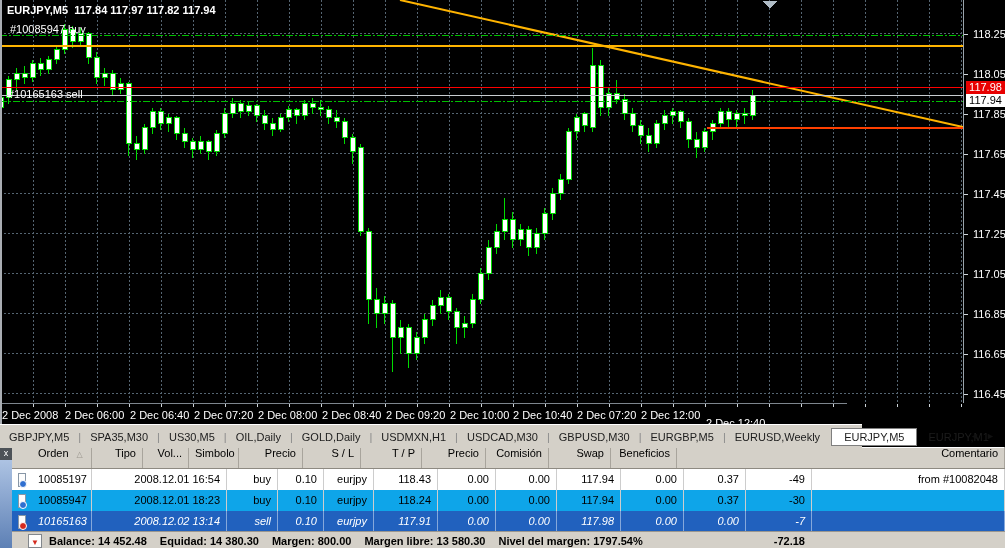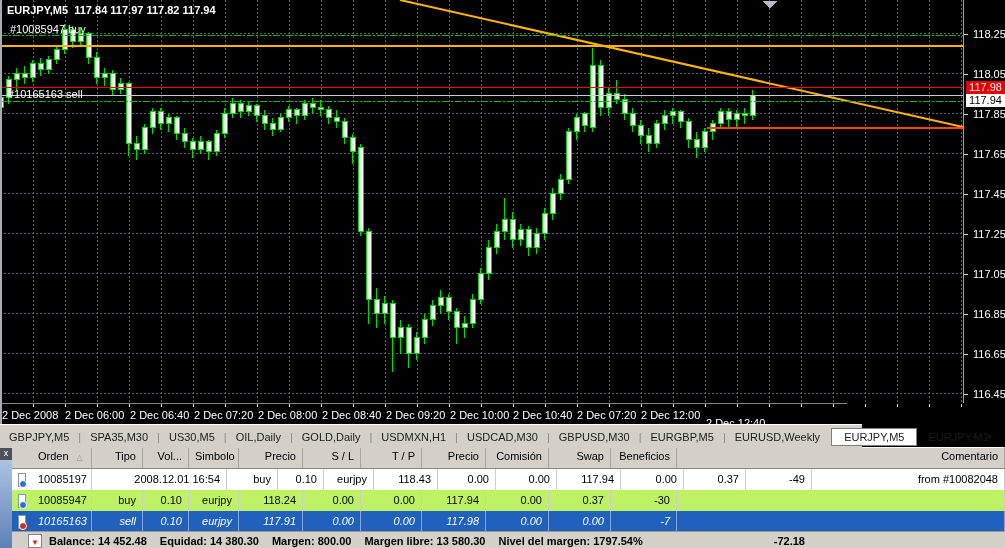--- a/index.html
+++ b/index.html
@@ -24,24 +24,24 @@
   .tab{padding:2px 9px;color:#1c1c1c;white-space:nowrap;cursor:default;}
   .tab.active{background:#fff;border:1px solid #7f7f7f;padding:2px 12px;margin:0 2px;}
   .tab-sep{color:#8a8a8a;}
   .tab-scroll{position:absolute;top:6px;font-size:9px;color:#111;}
   
   .terminal{position:absolute;left:0;top:447px;width:1005px;height:101px;background:#d4d0c8;display:flex;}
   .side-strip{width:12px;height:101px;background:linear-gradient(#b9cdea,#5d80b5);position:relative;flex:0 0 12px;}
   .close-btn{position:absolute;left:0;top:0;width:12px;height:13px;background:#4d5258;color:#fff;font-size:9px;line-height:12px;text-align:center;cursor:default;}
   .tbl{flex:1;display:flex;flex-direction:column;}
   .thead{display:flex;height:21px;background:#d4d0c8;border-bottom:1px solid #8e8a82;}
-  .th{line-height:18px;color:#000;border-right:1px solid #a8a49c;box-shadow:inset 0 1px 0 #fff;padding:0 6px;box-sizing:border-box;white-space:nowrap;overflow:hidden;}
+  .th{line-height:12px;color:#000;border-right:1px solid #a8a49c;box-shadow:inset 0 1px 0 #fff;padding:0 6px;box-sizing:border-box;white-space:nowrap;overflow:hidden;}
   .sort-glyph{color:#9a968e;font-size:8px;margin-left:8px;}
   .trow{display:flex;height:21px;background:#fff;color:#000;}
-  .trow.alt{background:#bef264;}
+  .trow.alt{background:#0ea5e9;}
   .trow.selected{background:#2161be;color:#fff;}
   .td{line-height:20px;border-right:1px solid #cdcdcd;padding:0 6px;box-sizing:border-box;white-space:nowrap;overflow:hidden;}
   .trow.selected .td{border-right-color:rgba(255,255,255,.45);font-style:italic;}
   .icon-cell{flex:0 0 20px;display:flex;align-items:center;justify-content:center;border-right:none !important;}
   .doc-icon{position:relative;width:10px;height:12px;background:#fdfdfd;border:1px solid #8796a6;}
   .doc-dot{position:absolute;right:-2px;bottom:-2px;width:6px;height:6px;border-radius:50%;border:1px solid #fff;}
   .doc-dot.buy{background:#2f6fd0;}
   .doc-dot.sell{background:#d42a1e;}
   
   .balance-bar{position:absolute;left:12px;top:531px;width:993px;height:17px;background:#d4d0c8;border-top:1px solid #9b978f;font-weight:bold;color:#000;display:flex;align-items:center;}
@@ -443,39 +443,41 @@
             <div class="td" style="flex: 0 0 66px; text-align: right;">-49</div>
             <div class="td" style="flex: 1 1 0%; text-align: right;">from #10082048</div>
           </div>
           <div class="trow alt">
             <div class="td icon-cell">
               <div class="doc-icon">
                 <div class="doc-dot buy"></div>
               </div>
             </div>
             <div class="td" style="flex: 0 0 60px; text-align: left;">10085947</div>
+            <div class="td" style="flex: 0 0 135px; text-align: right;">2008.12.01 18:23</div>
             <div class="td" style="flex: 0 0 51px; text-align: right;">buy</div>
             <div class="td" style="flex: 0 0 46px; text-align: right;">0.10</div>
             <div class="td" style="flex: 0 0 50px; text-align: right;">eurjpy</div>
             <div class="td" style="flex: 0 0 64px; text-align: right;">118.24</div>
             <div class="td" style="flex: 0 0 58px; text-align: right;">0.00</div>
             <div class="td" style="flex: 0 0 61px; text-align: right;">0.00</div>
             <div class="td" style="flex: 0 0 64px; text-align: right;">117.94</div>
             <div class="td" style="flex: 0 0 63px; text-align: right;">0.00</div>
             <div class="td" style="flex: 0 0 62px; text-align: right;">0.37</div>
             <div class="td" style="flex: 0 0 66px; text-align: right;">-30</div>
             <div class="td" style="flex: 1 1 0%; text-align: right;"></div>
           </div>
           <div class="trow selected">
             <div class="td icon-cell">
               <div class="doc-icon">
                 <div class="doc-dot sell"></div>
               </div>
             </div>
             <div class="td" style="flex: 0 0 60px; text-align: left;">10165163</div>
+            <div class="td" style="flex: 0 0 135px; text-align: right;">2008.12.02 13:14</div>
             <div class="td" style="flex: 0 0 51px; text-align: right;">sell</div>
             <div class="td" style="flex: 0 0 46px; text-align: right;">0.10</div>
             <div class="td" style="flex: 0 0 50px; text-align: right;">eurjpy</div>
             <div class="td" style="flex: 0 0 64px; text-align: right;">117.91</div>
             <div class="td" style="flex: 0 0 58px; text-align: right;">0.00</div>
             <div class="td" style="flex: 0 0 61px; text-align: right;">0.00</div>
             <div class="td" style="flex: 0 0 64px; text-align: right;">117.98</div>
             <div class="td" style="flex: 0 0 63px; text-align: right;">0.00</div>
             <div class="td" style="flex: 0 0 62px; text-align: right;">0.00</div>
             <div class="td" style="flex: 0 0 66px; text-align: right;">-7</div>

